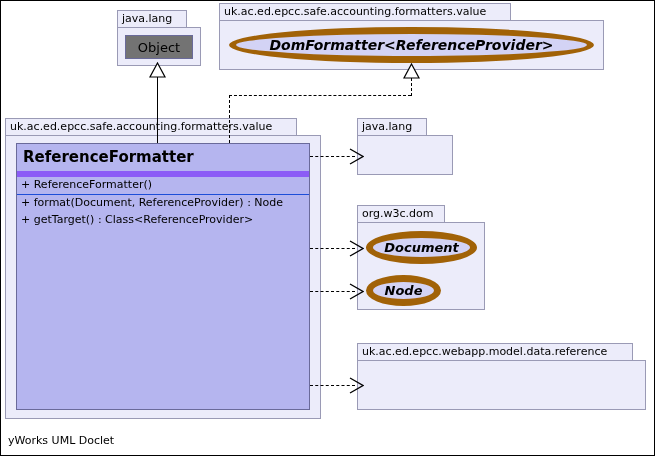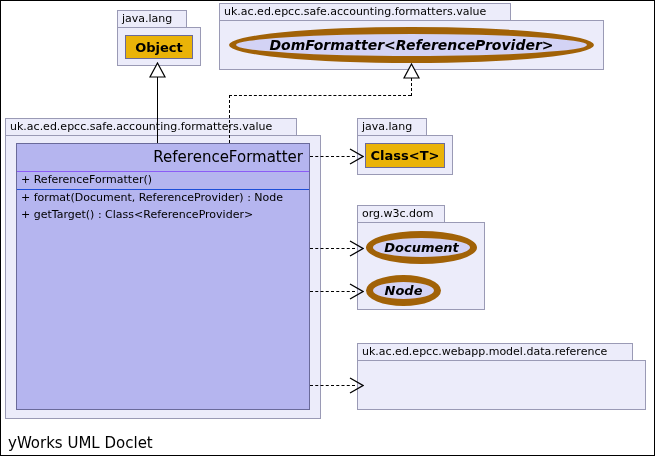--- a/index.html
+++ b/index.html
@@ -52,45 +52,45 @@
     box-sizing: border-box;
   }
   
   .classbox {
     position: absolute;
     box-sizing: border-box;
     border: 1px solid #6a6a9a;
     background: #b5b5ef;
   }
   .class-name {
-    font-weight: normal;
+    font-weight: bold;
     font-size: 15px;
-    text-align: right;
+    text-align: left;
     color: #000;
     padding: 4px 6px 5px 6px;
-    border-bottom: 1px solid #8b5cf6;
+    border-bottom: 6px solid #8b5cf6;
     white-space: nowrap;
   }
   .class-attrs {
     border-bottom: 1px solid #1d4ed8;
   }
   .member {
     font-size: 11px;
     color: #000;
     padding: 1px 4px 2px 4px;
     white-space: nowrap;
     line-height: 14px;
   }
   
   .simplebox {
     position: absolute;
     box-sizing: border-box;
     border: 1px solid #6a6a9a;
-    background: #eab308;
-    font-weight: bold;
+    background: #737373;
+    font-weight: normal;
     font-size: 13px;
     color: #000;
     display: flex;
     align-items: center;
     justify-content: center;
     white-space: nowrap;
   }
   
   .ellipse {
     position: absolute;
@@ -129,21 +129,21 @@
     height: 0;
   }
   .tri-up svg { display: block; }
   .arrow-open { position: absolute; }
   .arrow-open svg { display: block; }
   
   #footer {
     position: absolute;
     left: 8px;
     top: 434px;
-    font-size: 15px;
+    font-size: 11px;
     color: #000;
     white-space: nowrap;
   }
 </style>
 </head>
 <body>
 
 <div id="diagram">
 
   <div id="canvas-border"></div>
@@ -172,21 +172,20 @@
       <div>
         <div class="member">+ format(Document, ReferenceProvider) : Node</div>
         <div class="member">+ getTarget() : Class&lt;ReferenceProvider&gt;</div>
       </div>
     </div>
   </div>
 
   <div class="pkg" style="left:357px; top:118px; width:96px; height:57px;">
     <div class="pkg-tab" style="width:70px;">java.lang</div>
     <div class="pkg-body" style="left:0; top:17px; width:96px; height:40px;"></div>
-    <div class="simplebox" style="left:8px; top:25px; width:80px; height:25px;">Class&lt;T&gt;</div>
   </div>
 
   <div class="pkg" style="left:357px; top:205px; width:140px; height:105px;">
     <div class="pkg-tab" style="width:88px;">org.w3c.dom</div>
     <div class="pkg-body" style="left:0; top:17px; width:128px; height:88px;"></div>
     <div class="ellipse" style="left:9px; top:70px; width:75px; height:31px; font-size:13px;">Node</div>
     <div class="ellipse" style="left:9px; top:26px; width:111px; height:33px; font-size:13px;">Document</div>
   </div>
 
   <div class="pkg" style="left:357px; top:343px; width:264px; height:67px;">

